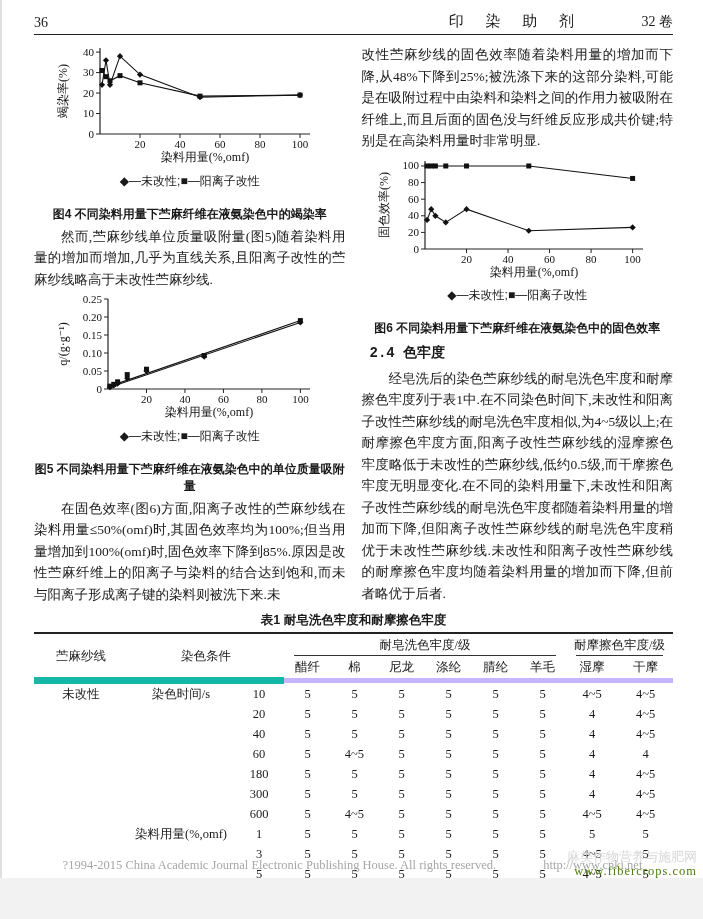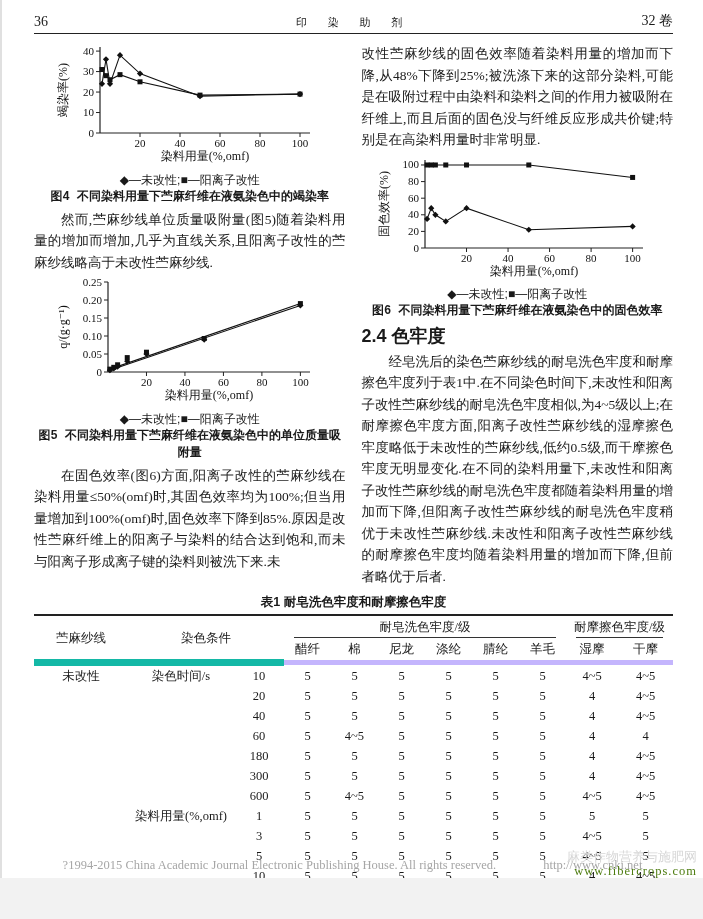--- a/index.html
+++ b/index.html
@@ -7,33 +7,33 @@
     width:703px;height:878px;box-sizing:border-box;
     background:#fff;position:relative;overflow:hidden;
     padding:12px 30px 0 32px;
     border-left:2px solid #e0e0e0;outline:1px solid #ececec;
     font-family:"Liberation Serif","DejaVu Serif",serif;
     color:#1a1a1a;
   }
   
   .hdr{display:flex;align-items:flex-end;font-size:14px;}
   .hdr .pg{width:90px;}
-  .hdr .jt{flex:1;text-align:center;letter-spacing:9px;font-size:11px;}
+  .hdr .jt{flex:1;text-align:right;letter-spacing:9px;font-size:15px;}
   .hdr .vol{width:90px;text-align:right;}
   .hdr-rule{border-bottom:1.6px solid #222;margin-top:3px;}
   
   .columns{display:flex;gap:16px;margin-top:6px;}
   .col{flex:1 1 0;min-width:0;font-size:13.5px;line-height:21.5px;text-align:justify;}
   .col p{margin:3px 0;}
   .indent{text-indent:2em;}
   .figure{text-align:center;margin:1px 0 3px;}
   .chart{display:inline-block;}
   .fig-legend{font-size:12px;line-height:16px;font-family:"Liberation Sans","DejaVu Sans",sans-serif;}
-  .fig-caption{font-size:12px;line-height:17px;font-weight:700;font-family:Liberation Mono, monospace;margin-top:1px;}
-  .sec-head{font-weight:700;font-size:18px;margin:6px 0 3px;font-family:Liberation Sans, sans-serif;}
+  .fig-caption{font-size:12px;line-height:17px;font-weight:700;font-family:Liberation Sans, sans-serif;margin-top:17px;}
+  .sec-head{font-weight:700;font-size:14px;margin:6px 8px 3px;font-family:Liberation Mono, monospace;}
   
   .tableblock{margin-top:4px;}
   .tbl-title{text-align:center;font-weight:700;font-size:12.5px;font-family:"Liberation Sans","DejaVu Sans",sans-serif;margin-bottom:3px;}
   table{width:100%;border-collapse:collapse;table-layout:fixed;
         border-top:2px solid #222;border-bottom:2px solid #222;
         font-size:12.5px;}
   th,td{padding:0;text-align:center;font-weight:normal;line-height:20px;white-space:nowrap;overflow:hidden;}
   thead th{line-height:22px;}
   thead .span2{border-bottom:7px solid #14b8a6;}
   thead th.group{position:relative;}

